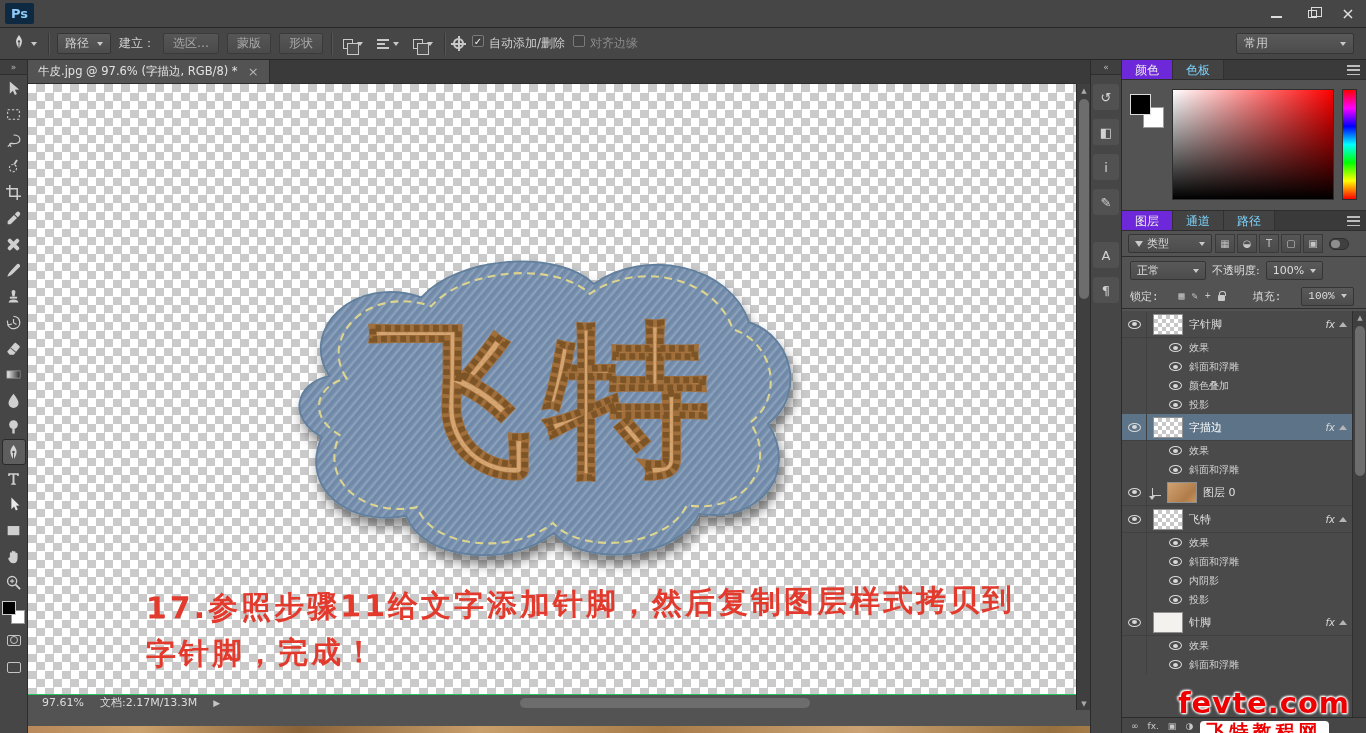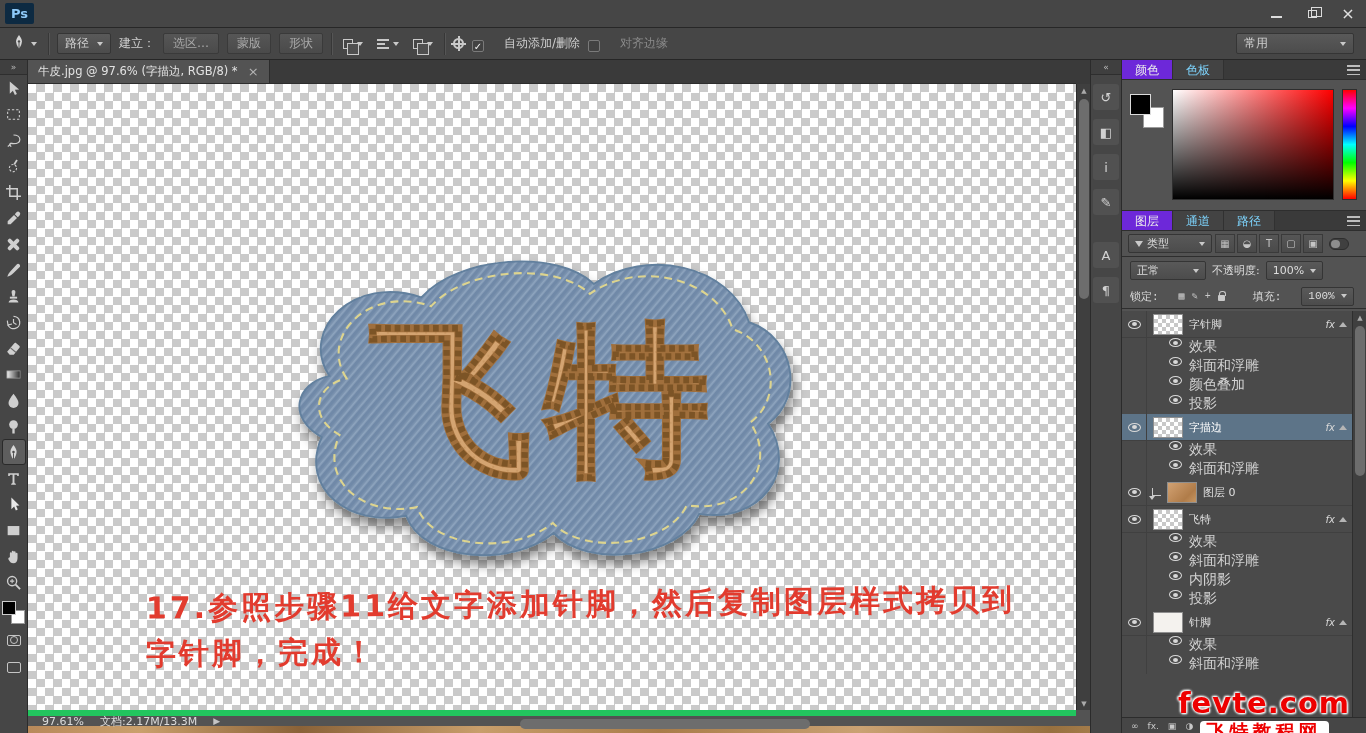--- a/index.html
+++ b/index.html
@@ -23,21 +23,21 @@
 .optionbar{position:absolute;left:0;top:28px;width:100%;height:32px;background:#464646;border-bottom:1px solid #262626;display:flex;align-items:center;font-size:12px;color:#cfcfcf;gap:8px;padding:0 8px;z-index:9;}
 .ob-sep{width:1px;height:22px;background:#373737;box-shadow:1px 0 0 #555;flex:none;}
 .ob-toolpreset{display:flex;align-items:center;gap:4px;padding:2px 3px;}
 .ob-toolpreset svg{width:16px;height:16px;}
 .ob-dd{height:21px;border:1px solid #353535;border-radius:2px;background:linear-gradient(#595959,#4c4c4c);display:flex;align-items:center;gap:8px;padding:0 7px;white-space:nowrap;}
 .caret{width:0;height:0;border-left:3.5px solid transparent;border-right:3.5px solid transparent;border-top:4px solid #c9c9c9;flex:none;}
 .ob-btn{height:21px;border:1px solid #3a3a3a;border-radius:2px;background:linear-gradient(#565656,#4a4a4a);color:#a9a9a9;display:flex;align-items:center;padding:0 9px;white-space:nowrap;}
 .ob-label{white-space:nowrap;}
 .checkbox{width:12px;height:12px;border:1px solid #7a7a7a;border-radius:2px;background:#424242;display:flex;align-items:center;justify-content:center;font-size:10px;color:#f5f5f5;flex:none;}
 .checkbox.checked::after{content:'✓';}
-.ob-check{display:flex;align-items:flex-end;gap:20px;white-space:nowrap;}
+.ob-check{display:flex;align-items:flex-start;gap:5px;white-space:nowrap;}
 .dim{color:#8b8b8b;}
 .ob-right{margin-left:auto;display:flex;align-items:center;margin-right:4px;}
 .ob-workspace{width:118px;justify-content:space-between;}
 .dbl-square{width:10px;height:10px;border:1px solid #c9c9c9;position:relative;flex:none;}
 .dbl-square::before{content:'';position:absolute;left:3px;top:3px;width:10px;height:10px;border:1px solid #c9c9c9;background:#4f4f4f;}
 .align-bars{width:12px;height:10px;display:flex;flex-direction:column;justify-content:space-between;flex:none;}
 .align-bars i{display:block;height:2px;background:#c9c9c9;}
 .align-bars i:nth-child(2){width:8px;}
 .icon-dd{display:flex;align-items:center;gap:4px;padding:2px 3px;}
 .gear{width:11px;height:11px;border:2px solid #c9c9c9;border-radius:50%;position:relative;flex:none;}
@@ -67,21 +67,21 @@
 .patch{position:absolute;left:242px;top:150px;width:548px;height:347px;}
 .anno{position:absolute;font-size:30px;font-weight:600;letter-spacing:3px;white-space:nowrap;transform:rotate(-0.6deg);}
 .anno1{left:118px;top:500px;}
 .anno2{left:118px;top:549px;}
 
 
 .vscroll{position:absolute;left:1076px;top:84px;width:14px;height:626px;background:#3f3f3f;border-left:1px solid #2b2b2b;z-index:4;}
 .sb-btn{width:14px;height:13px;display:flex;align-items:center;justify-content:center;font-size:7px;color:#aaa;}
 .sb-btn.bottom{position:absolute;bottom:0;left:0;}
 .vscroll .sb-thumb{position:absolute;left:2px;top:15px;width:10px;height:200px;background:#6d6d6d;border-radius:5px;}
-.statusbar{position:absolute;left:28px;top:710px;width:1048px;height:16px;background:#535353;border-top:6px solid #22c55e;display:flex;align-items:center;font-size:11px;color:#dcdcdc;gap:16px;padding-left:14px;z-index:4;}
+.statusbar{position:absolute;left:28px;top:694px;width:1048px;height:16px;background:#535353;border-top:1px solid #22c55e;display:flex;align-items:center;font-size:11px;color:#dcdcdc;gap:16px;padding-left:14px;z-index:4;}
 .status-expand{font-size:9px;color:#c5c5c5;}
 .hscroll-thumb{position:absolute;left:492px;top:3px;width:290px;height:10px;background:#6d6d6d;border-radius:5px;}
 .bottomstrip{position:absolute;left:0;top:726px;width:1366px;height:7px;background:linear-gradient(90deg,#3a3a3a 0px,#3a3a3a 28px,#b8895a 28px,#caa06c 140px,#8a6238 300px,#c89e6b 480px,#a87c49 660px,#caa273 860px,#97703f 1050px,#c49a66 1200px,#b08050 1366px);z-index:3;}
 
 
 .dock{position:absolute;left:1090px;top:60px;width:32px;height:673px;background:#464646;border-left:1px solid #2b2b2b;border-right:1px solid #2b2b2b;display:flex;flex-direction:column;align-items:center;z-index:5;}
 .dock-collapse{width:100%;height:15px;background:#3f3f3f;color:#bbb;font-size:9px;display:flex;align-items:center;justify-content:center;border-bottom:1px solid #2e2e2e;}
 .dock-icon{width:26px;height:26px;margin-top:9px;border-radius:3px;background:#515151;color:#d2d2d2;display:flex;align-items:center;justify-content:center;font-size:13px;flex:none;}
 .dock-gap{height:18px;flex:none;}
 
@@ -106,21 +106,21 @@
 .lf-toggle::after{content:'';position:absolute;left:1px;top:1px;width:9px;height:8px;border-radius:4px;background:#8e8e8e;}
 .lblend{height:27px;display:flex;align-items:center;gap:6px;padding:0 8px;font-size:11px;}
 .val-dd{height:19px;border:1px solid #353535;border-radius:2px;background:linear-gradient(#595959,#4c4c4c);display:flex;align-items:center;gap:6px;padding:0 6px;font-size:11px;white-space:nowrap;}
 .llock{height:25px;display:flex;align-items:center;gap:20px;padding:0 8px;border-bottom:1px solid #2e2e2e;font-size:11px;font-family:Liberation Mono, monospace;}
 .lock-ic{font-size:10px;color:#c9c9c9;}
 .mini-lock{width:7px;height:6px;background:#c9c9c9;border-radius:1px;position:relative;margin-top:3px;}
 .mini-lock::before{content:'';position:absolute;left:1px;top:-4px;width:5px;height:4px;border:1px solid #c9c9c9;border-bottom:none;border-radius:3px 3px 0 0;}
 .layer-list{position:absolute;top:251px;bottom:16px;left:0;width:230px;background:#4a4a4a;overflow:hidden;}
 .layer-row{height:27px;display:flex;align-items:center;border-bottom:1px solid #404040;font-size:11px;color:#e0e0e0;}
 .layer-row.selected{color:#fff;}
-.effect-row{height:19px;display:flex;font-size:14px;color:#d2d2d2;}
+.effect-row{height:19px;display:flex;align-items:center;font-size:10px;color:#d2d2d2;}
 .eye-cell{width:25px;align-self:stretch;border-right:1px solid #404040;display:flex;align-items:center;justify-content:center;flex:none;}
 .eye{width:13px;height:9px;border:1px solid #d8d8d8;border-radius:50%;position:relative;}
 .eye::after{content:'';position:absolute;left:3px;top:1.5px;width:5px;height:4px;background:#d8d8d8;border-radius:50%;}
 .ef-indent{width:22px;flex:none;}
 .thumb{width:30px;height:21px;border:1px solid #8f8f8f;margin:0 6px;flex:none;}
 .thumb.checker{background:#fff;background-image:conic-gradient(#c8c8c8 25%,#fff 0 50%,#c8c8c8 0 75%,#fff 0);background-size:8px 8px;}
 .thumb.leather{background:linear-gradient(135deg,#d2a273,#b07c49 70%,#c69662);}
 .thumb.stitch{background:#f4f2ee;}
 .lname{flex:1;overflow:hidden;white-space:nowrap;}
 .ename{margin-left:7px;white-space:nowrap;}

